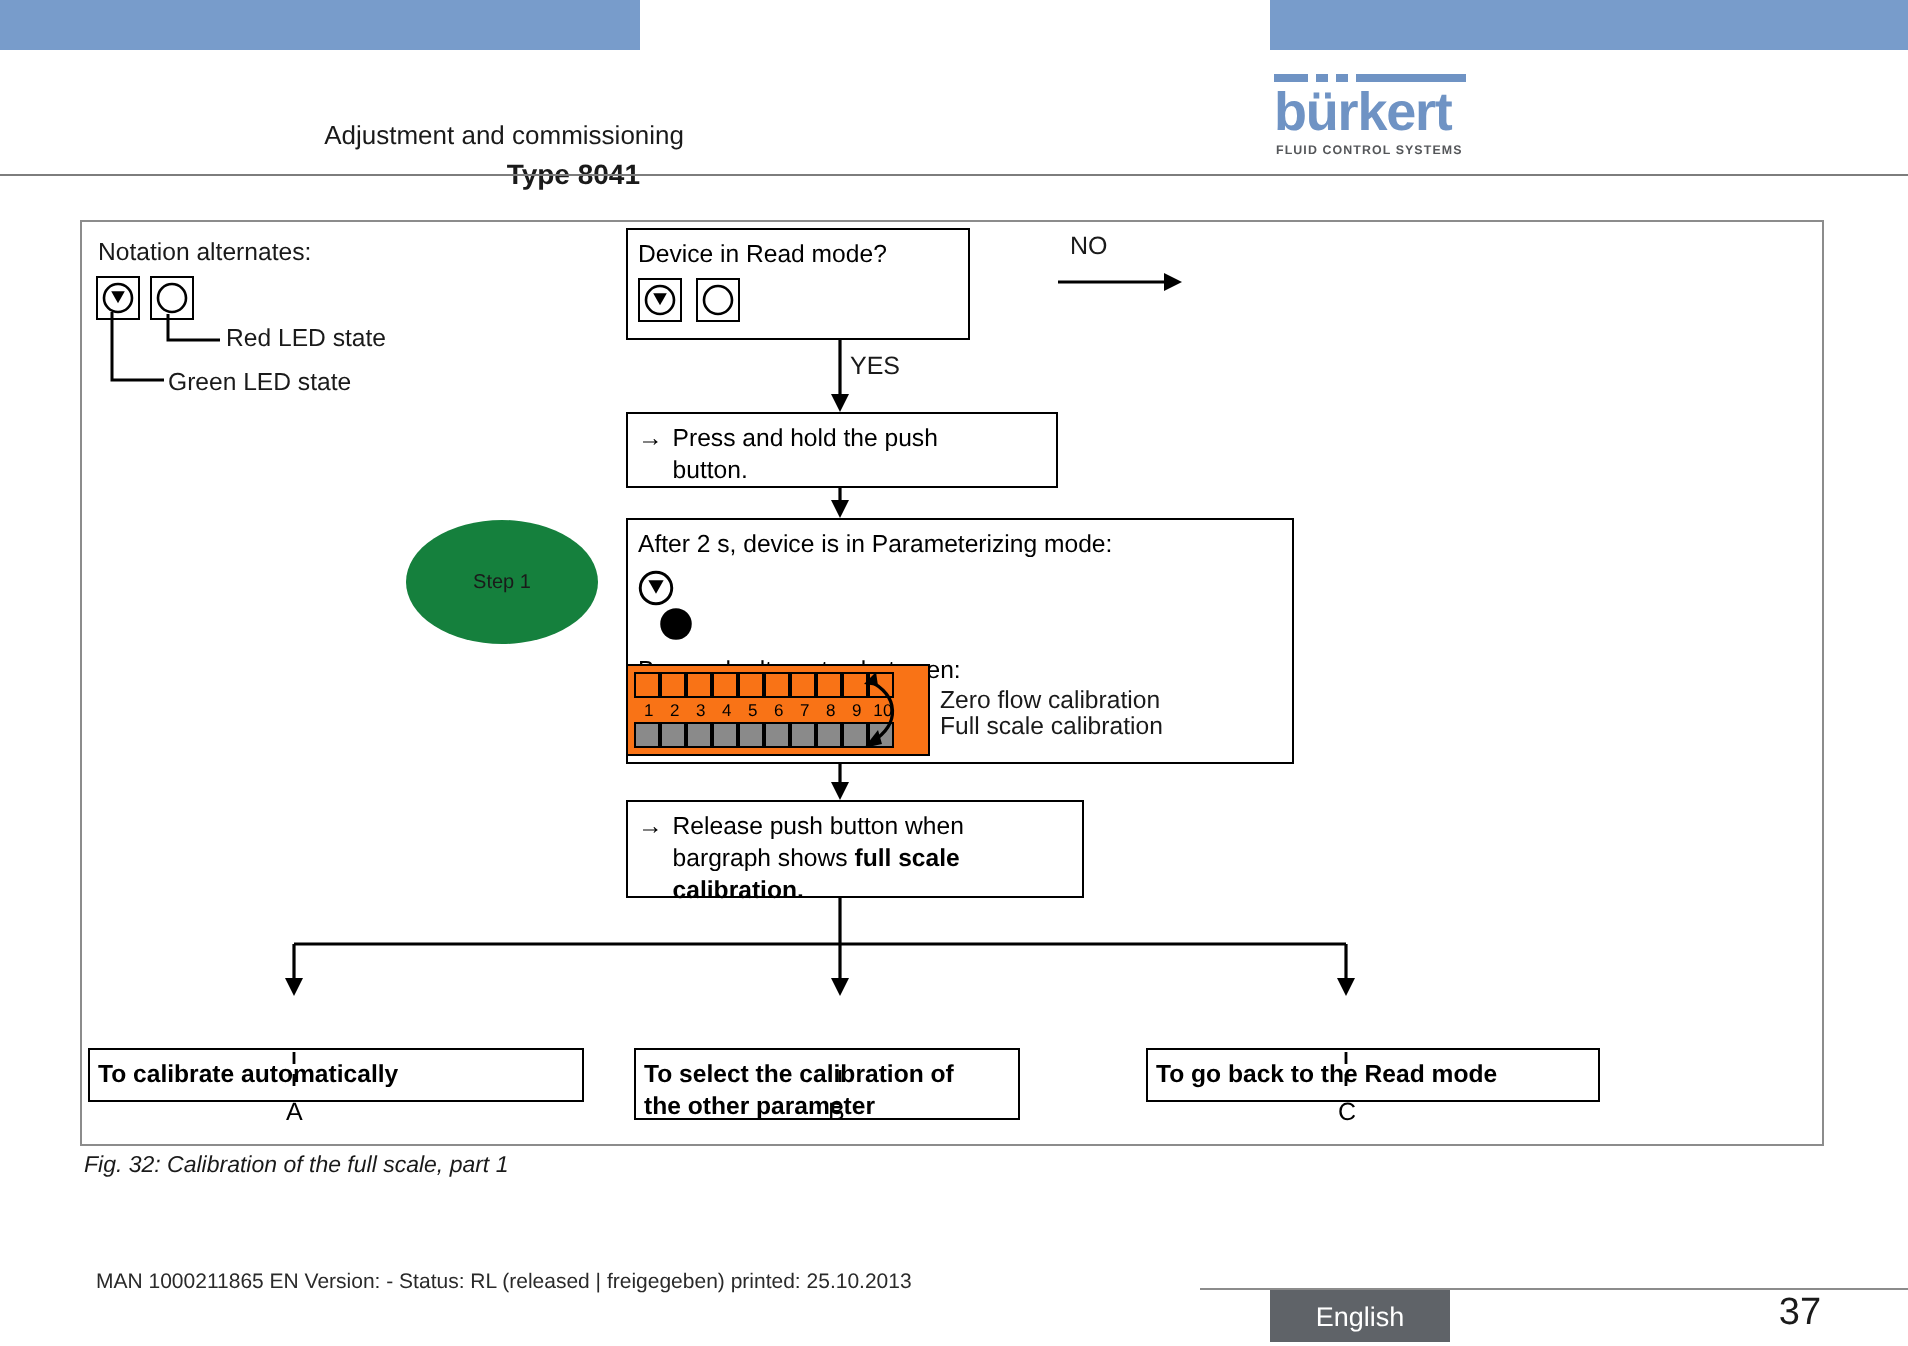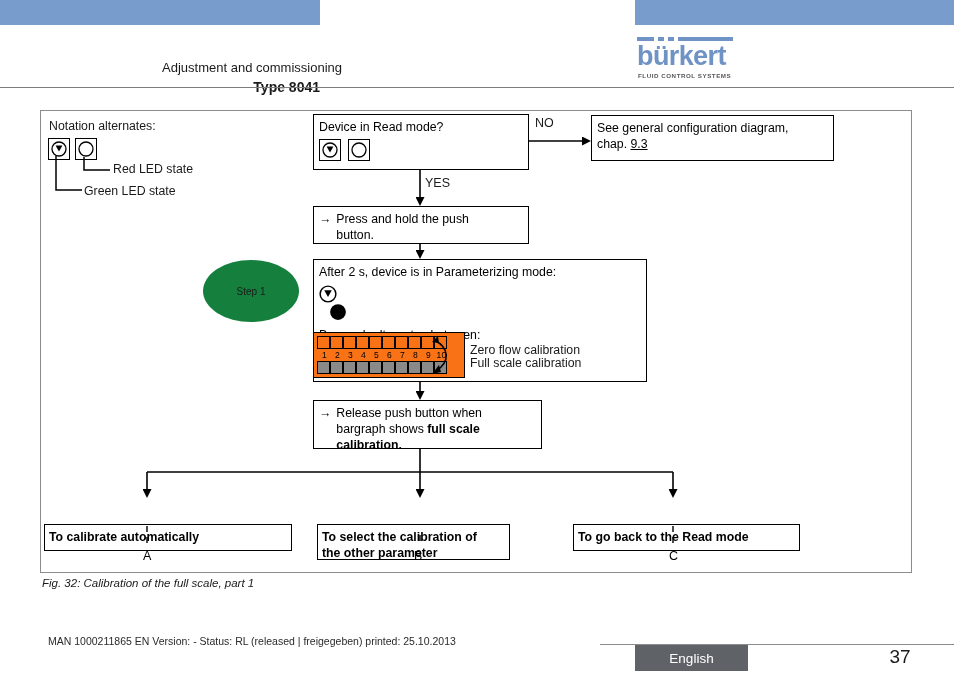--- a/index.html
+++ b/index.html
@@ -103,21 +103,21 @@
   
   #footer-text {
     position: absolute; left: 48px; top: 635px;
     font-size: 10.5px; color: #2a2a2a; white-space: nowrap;
   }
   #footer-rule {
     position: absolute; left: 600px; top: 644px; width: 354px;
     border-top: 1px solid #8c8c8c;
   }
   #lang-badge {
-    position: absolute; left: 635px; top: 645px; width: 113px; height: 26px;
+    position: absolute; left: 635px; top: 645px; width: 90px; height: 26px;
     background: #5f6368; color: #fff; font-size: 13.5px;
     display: flex; align-items: center; justify-content: center;
   }
   #page-num {
     position: absolute; left: 880px; top: 646px; width: 40px;
     text-align: center; font-size: 19px; color: #1a1a1a;
   }
 
   svg { display: block; overflow: visible; }
   #connectors { position: absolute; left: 0; top: 0; width: 954px; height: 673px; pointer-events: none; }
@@ -160,45 +160,39 @@
     <span class="led-boxed">
       <svg width="16" height="16" viewBox="0 0 16 16">
         <circle cx="8" cy="8" r="7" fill="#fff" stroke="#000" stroke-width="1.3"></circle>
       </svg>
     </span>
   </div>
 
   <div style="position:absolute;left:113px;top:162px;font-size:12.3px;">Red LED state</div>
   <div style="position:absolute;left:84px;top:184px;font-size:12.3px;">Green LED state</div>
 
-  <div class="fbox" id="box-read-mode" style="left:313px;top:114px;width:216px;height:56px;">
+  <div class="fbox" id="box-read-mode" style="left:313px;top:114px;width:172px;height:56px;">
     <div>Device in Read mode?</div>
     <div style="margin-top:4px;">
       <span class="led-boxed">
         <svg width="16" height="16" viewBox="0 0 16 16">
           <circle cx="8" cy="8" r="7" fill="#fff" stroke="#000" stroke-width="1.3"></circle>
           <path d="M4.6 4.6 L11.4 4.6 L8 10.6 Z" fill="#000"></path>
         </svg>
       </span>
       <span class="led-boxed" style="margin-left:4px;">
         <svg width="16" height="16" viewBox="0 0 16 16">
           <circle cx="8" cy="8" r="7" fill="#fff" stroke="#000" stroke-width="1.3"></circle>
         </svg>
       </span>
     </div>
   </div>
 
   <div style="position:absolute;left:535px;top:116px;font-size:12.5px;">NO</div>
 
-  <div class="fbox" id="box-config-ref" style="left:591px;top:115px;width:243px;height:46px;">
-    <div>See general configuration diagram,</div>
-    <div>
-      <span>chap. </span><span style="text-decoration:underline;color:#000;">9.3</span>
-    </div>
-  </div>
 
   <div style="position:absolute;left:425px;top:176px;font-size:12.5px;">YES</div>
 
   <div class="fbox" id="box-press-hold" style="left:313px;top:206px;width:216px;height:38px;">
     <div style="display:flex;">
       <span style="margin-right:5px;">→</span>
       <span>
         <span>Press and hold the push</span><br>
         <span>button.</span>
       </span>

